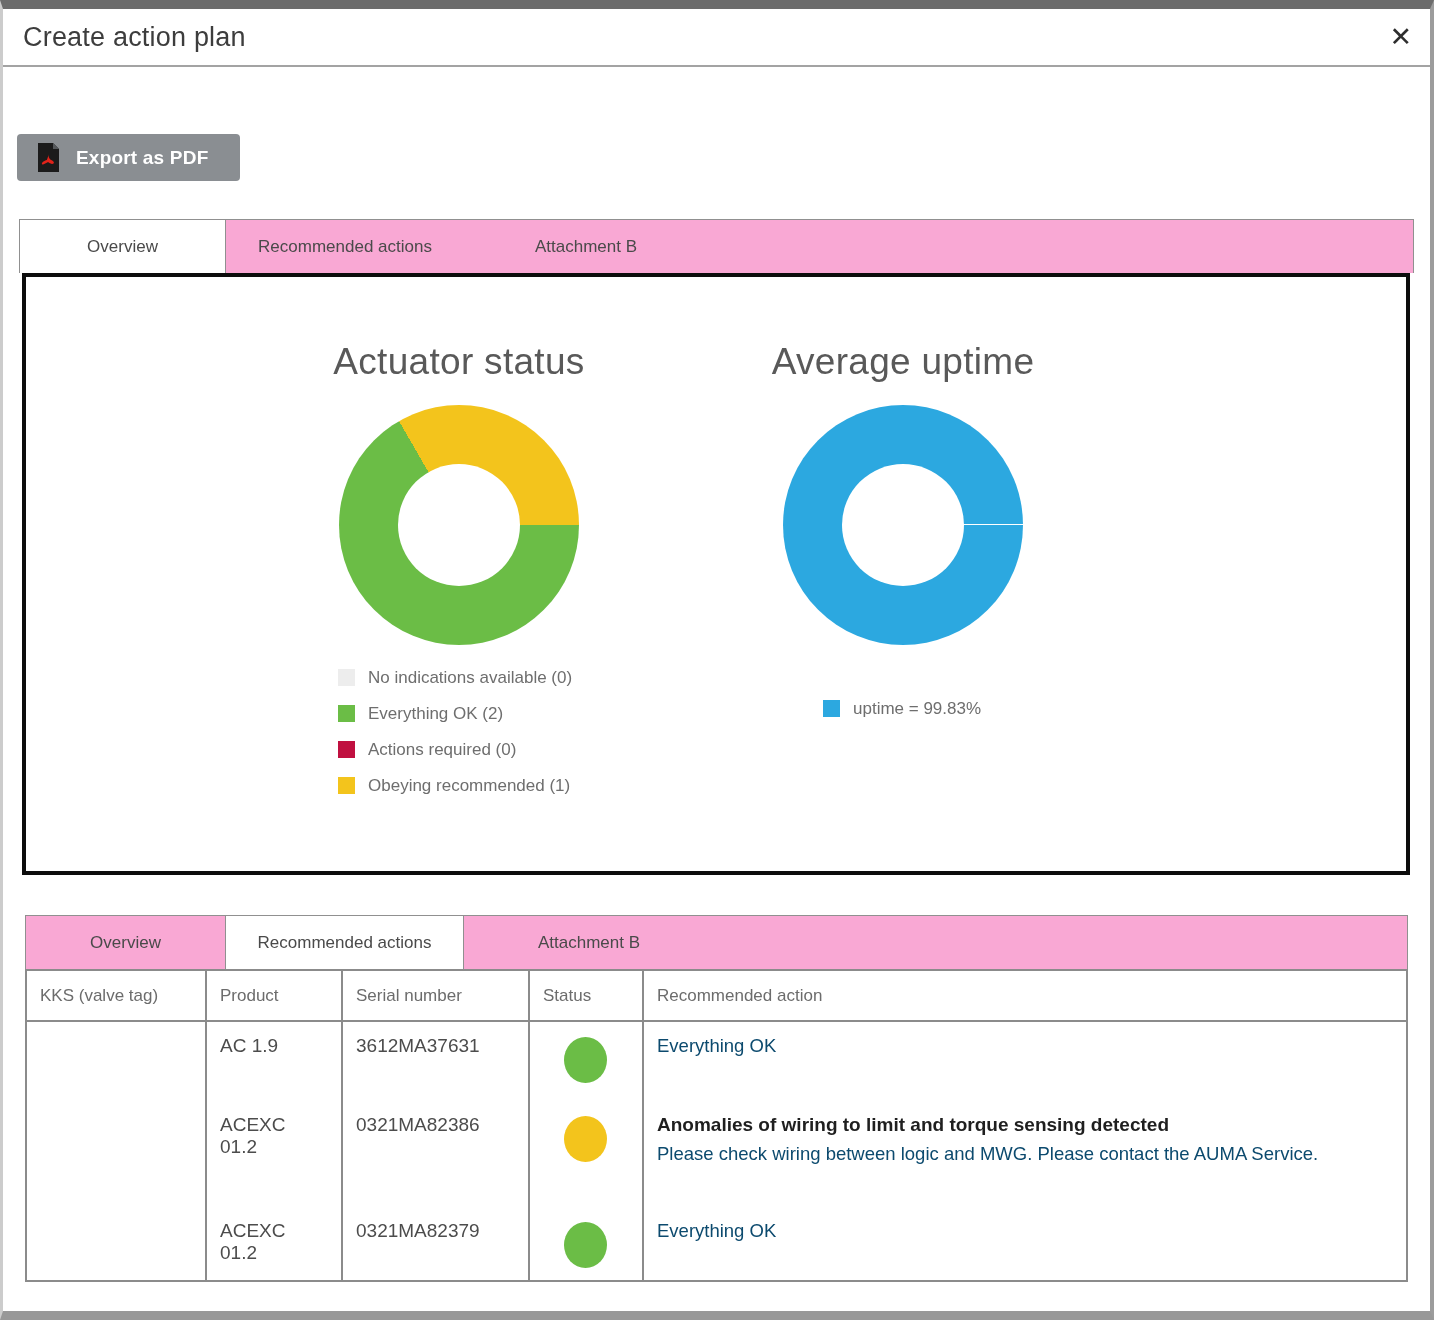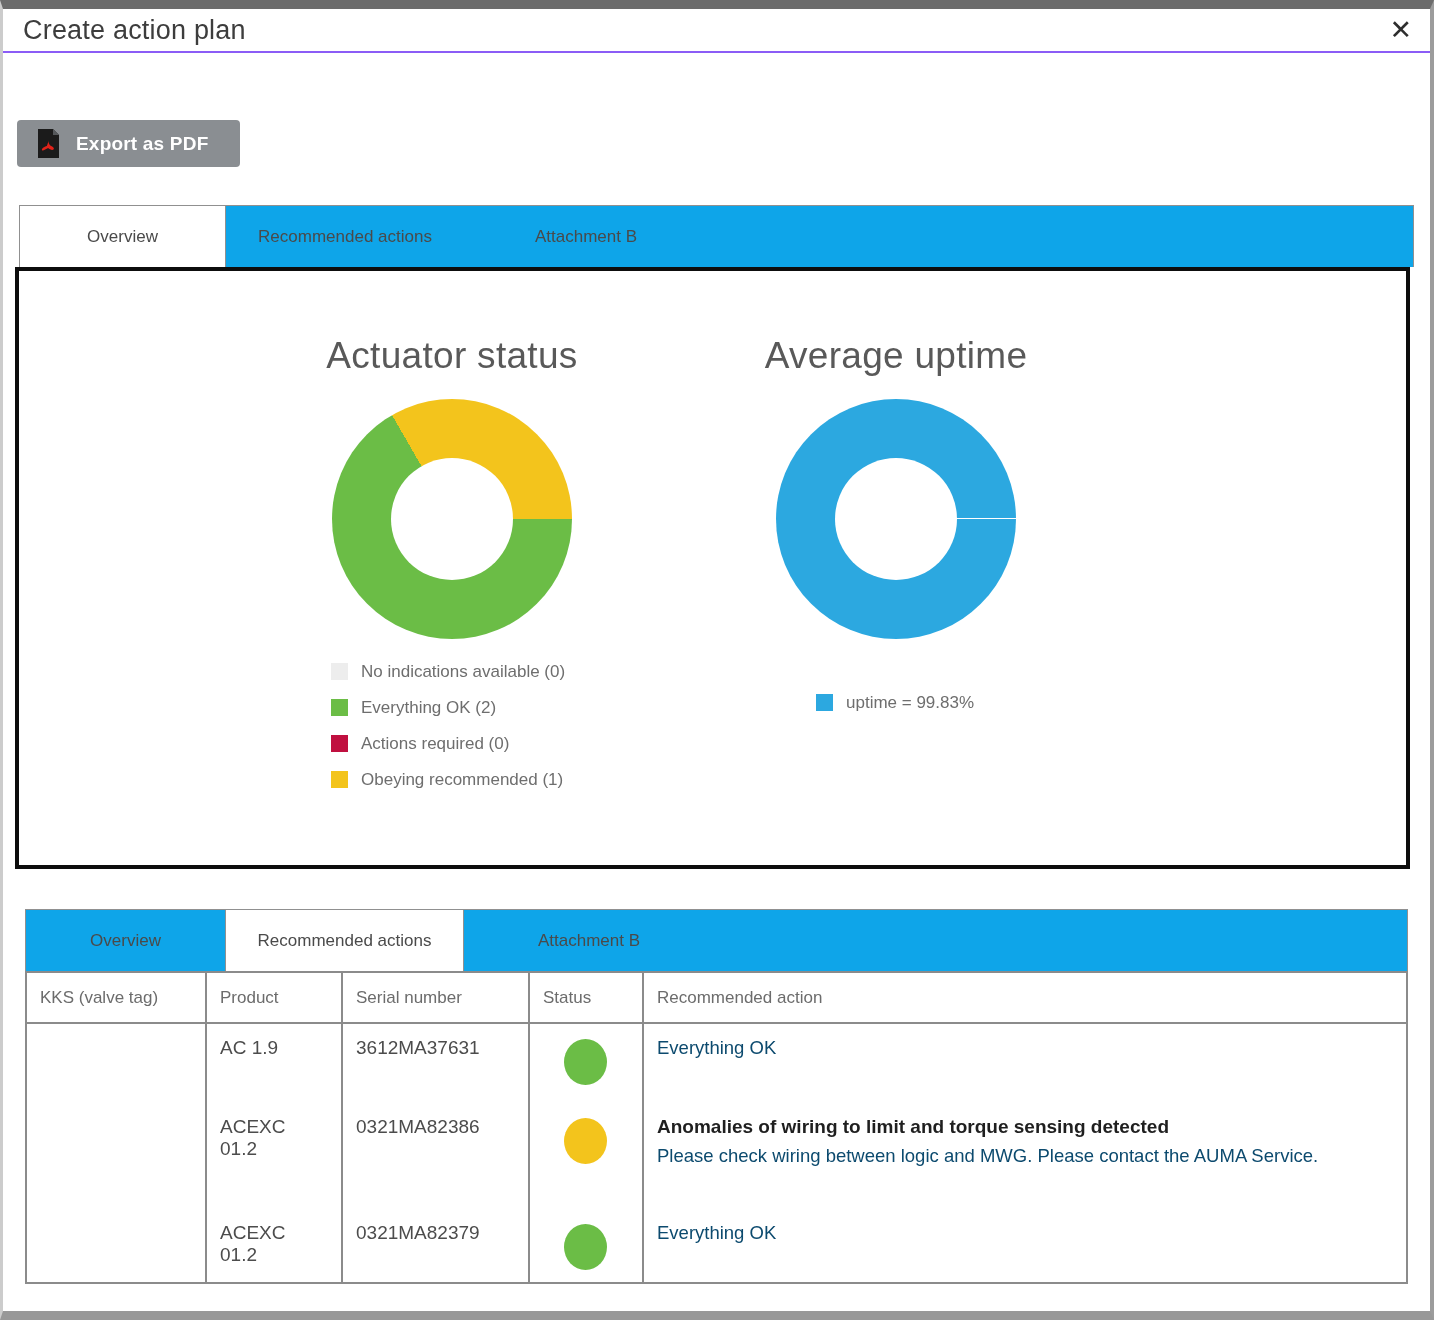--- a/index.html
+++ b/index.html
@@ -14,24 +14,24 @@
     width: 1434px; height: 1320px;
     background: #ffffff;
     border-top: 9px solid #6c6c6c;
     border-left: 3px solid #cccccc;
     border-right: 4px solid #9c9c9c;
     border-bottom: 9px solid #989898;
   }
 
   
   .titlebar {
-    height: 44px;
+    height: 58px;
     display: flex; align-items: center;
     padding: 0 18px 0 20px;
-    border-bottom: 2px solid #8b5cf6;
+    border-bottom: 2px solid #a3a3a3;
     gap: 16px;
   }
   .titlebar .title {
     font-size: 27px; color: #3d3d3d; letter-spacing: 0.2px;
     flex: 1;
   }
   .titlebar .close {
     font-size: 27px; color: #2e2e2e; cursor: pointer; line-height: 1;
   }
 
@@ -44,23 +44,23 @@
     display: flex; align-items: center;
     padding-left: 20px; gap: 16px;
     cursor: pointer;
   }
   .export-btn .label {
     color: #ffffff; font-size: 19px; font-weight: bold; letter-spacing: 0.2px;
   }
 
   
   .tabstrip {
-    height: 62px;
+    height: 54px;
     display: flex; align-items: stretch;
-    background: #0ea5e9;
+    background: #f9a8d4;
     border: 1px solid #909090;
     font-size: 17px; color: #4a4a4a;
   }
   .tabstrip-top { margin: 38px 16px 0 16px; border-bottom: none; }
   .tabstrip-bottom { border-bottom: none; }
   .tab {
     display: flex; align-items: center; justify-content: center;
     cursor: pointer;
   }
   .tabstrip-top .tab-overview { width: 206px; }
@@ -74,21 +74,21 @@
   .tabstrip-bottom .tab-reco     { width: 238px; }
   .tabstrip-bottom .tab-attach   { width: 250px; }
   .tabstrip-bottom .tab-reco.active {
     background: #ffffff;
     border-right: 1px solid #909090;
   }
   .tab-filler { flex: 1; }
 
   
   .chart-panel {
-    margin: 0 20px 0 12px;
+    margin: 0 20px 0 19px;
     height: 602px;
     border: 4px solid #0d0d0d;
     background: #ffffff;
     display: flex;
     padding: 64px 18px 0 213px;
   }
   .chart-block { width: 440px; }
   .chart-block + .chart-block { margin-left: 4px; }
   .chart-title {
     text-align: center;

